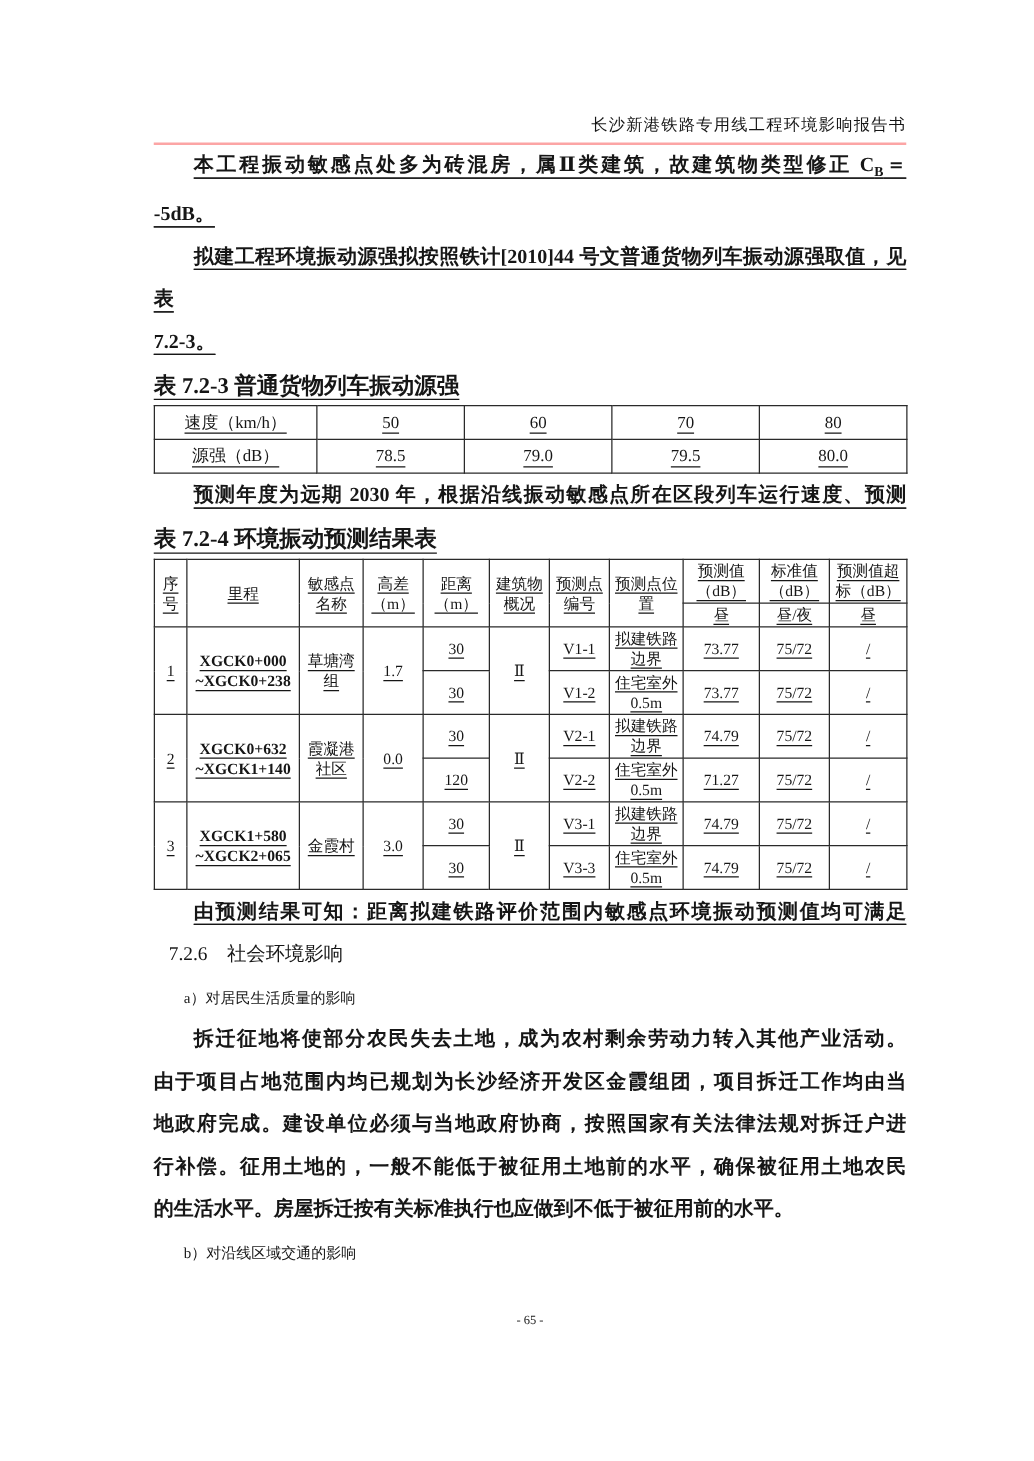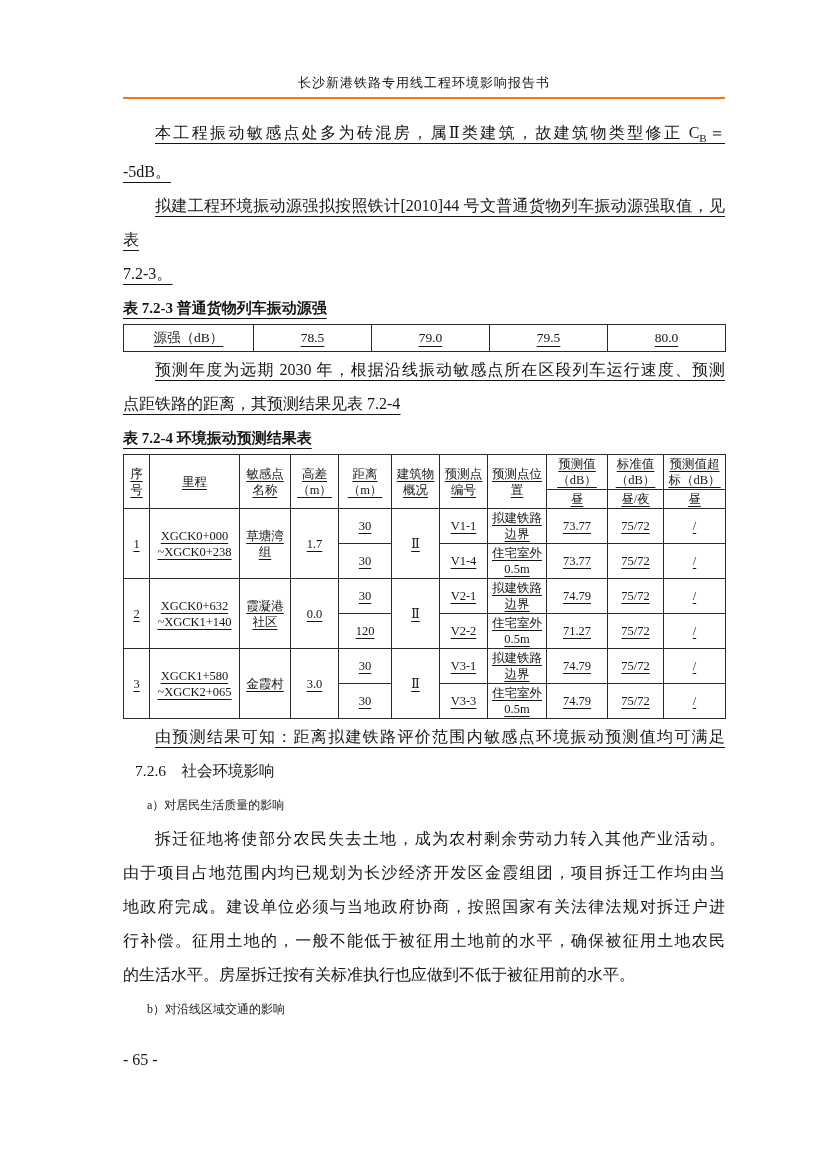--- a/index.html
+++ b/index.html
@@ -4,54 +4,54 @@
 <style>
   * { margin: 0; padding: 0; box-sizing: border-box; }
   html, body { background: #ffffff; }
   .page {
     position: relative; width: 827px; height: 1169px; background: #ffffff;
     color: #161616; font-family: "Liberation Serif", "DejaVu Serif", serif;
     overflow: hidden;
   }
   .header { position: absolute; left: 123px; top: 0; width: 602px; }
   .header-title {
-    padding-top: 74px; padding-bottom: 5px; text-align: center;
-    font-size: 13px; letter-spacing: 1px; border-bottom: 2px solid #f97316;
+    padding-top: 74px; padding-bottom: 5px; text-align: right;
+    font-size: 13px; letter-spacing: 1px; border-bottom: 2px solid #fca5a5; margin-top: 17px;
   }
   .content { position: absolute; left: 123px; top: 116px; width: 602px; }
   .para { font-size: 16px; }
-  .tline { line-height: 34px; text-align: justify; text-align-last: justify; }
+  .tline { line-height: 34px; text-align: justify; text-align-last: justify; font-weight: bold; }
   .tline.first { text-indent: 32px; }
   .tline.last { text-align-last: left; }
   .u .tline, .u { text-decoration: underline; text-underline-offset: 5px; text-decoration-thickness: 1.4px; }
   sub.cb { font-size: 11px; }
   .caption {
-    font-size: 15px; font-weight: bold; line-height: 30px; margin-top: 2px;
+    font-size: 18px; font-weight: bold; line-height: 30px; margin-top: 2px;
     text-decoration: underline; text-underline-offset: 5px; text-decoration-thickness: 1.4px;
   }
   table { border-collapse: collapse; table-layout: fixed; width: 602px; }
   .t1 { margin: 1px 0 1px 0; }
   .t1 td {
     border: 1.5px solid #2a2a2a; height: 27px; text-align: center; vertical-align: middle;
     font-size: 13.5px; text-decoration: underline; text-underline-offset: 4px; text-decoration-thickness: 1.2px;
   }
   .t2 { margin: 1px 0 1px 0; padding-left: 36px; }
   .t2 th, .t2 td {
     border: 1.5px solid #2a2a2a; font-size: 12.5px; line-height: 16px; font-weight: normal;
     text-align: center; vertical-align: middle; padding: 1px 2px;
     text-decoration: underline; text-underline-offset: 3px; text-decoration-thickness: 1.1px;
   }
   .t2 .sub-row th { height: 18px; }
   .t2 tbody td { height: 34px; }
-  .mline { display: block; }
+  .mline { display: block; font-weight: bold; }
   .heading { font-size: 15.5px; line-height: 34px; padding-left: 12px; }
   .item { font-size: 12px; line-height: 34px; padding-left: 24px; }
   .footer {
     position: absolute; left: 123px; top: 1051px; width: 602px;
-    text-align: left; font-size: 16px;
+    text-align: center; font-size: 10px;
   }
 </style>
 </head>
 <body>
 
 <div class="page">
 
   <div class="header">
     <div class="header-title">长沙新港铁路专用线工程环境影响报告书</div>
   </div>
@@ -72,33 +72,39 @@
 
     <table class="t1">
       <colgroup>
         <col style="width:130px">
           <col style="width:118px">
           <col style="width:118px">
           <col style="width:118px">
           <col style="width:118px">
       </colgroup>
       <tbody>
+        <tr>
+          <td>速度（km/h）</td>
+          <td>50</td>
+          <td>60</td>
+          <td>70</td>
+          <td>80</td>
+        </tr>
         <tr>
           <td>源强（dB）</td>
           <td>78.5</td>
           <td>79.0</td>
           <td>79.5</td>
           <td>80.0</td>
         </tr>
       </tbody>
     </table>
 
     <div class="para u">
       <div class="tline first">预测年度为远期 2030 年，根据沿线振动敏感点所在区段列车运行速度、预测</div>
-      <div class="tline last">点距铁路的距离，其预测结果见表 7.2-4</div>
     </div>
 
     <div class="caption">表 7.2-4 环境振动预测结果表</div>
 
     <table class="t2">
       <colgroup>
         <col style="width:26px">
           <col style="width:90px">
           <col style="width:51px">
           <col style="width:48px">
@@ -142,21 +148,21 @@
           <td>30</td>
           <td rowspan="2">Ⅱ</td>
           <td>V1-1</td>
           <td>拟建铁路边界</td>
           <td>73.77</td>
           <td>75/72</td>
           <td>/</td>
         </tr>
         <tr>
           <td>30</td>
-          <td>V1-4</td>
+          <td>V1-2</td>
           <td>住宅室外 0.5m</td>
           <td>73.77</td>
           <td>75/72</td>
           <td>/</td>
         </tr>
         <tr>
           <td rowspan="2">2</td>
           <td rowspan="2">
               <span class="mline">XGCK0+632</span>
               <span class="mline">~XGCK1+140</span>

